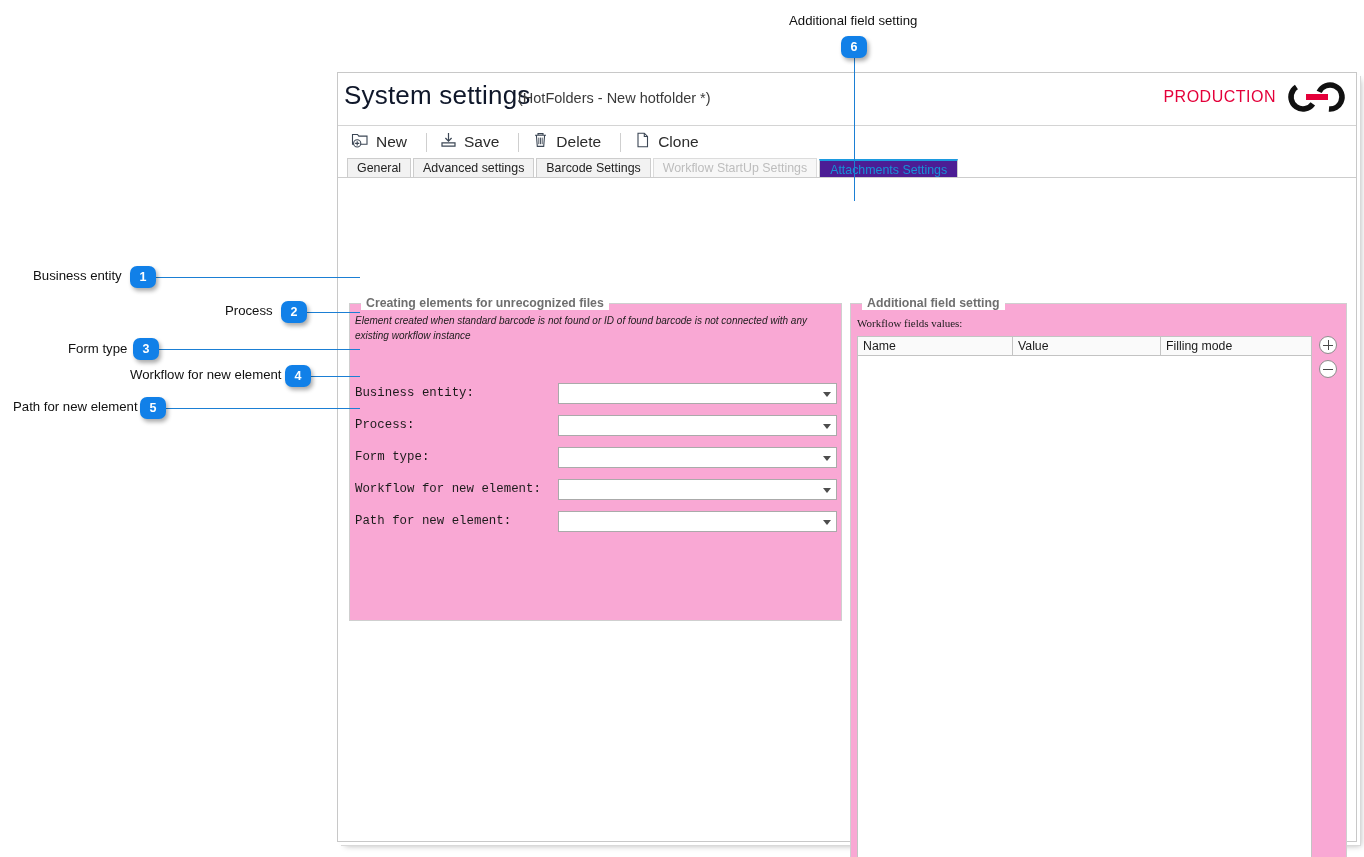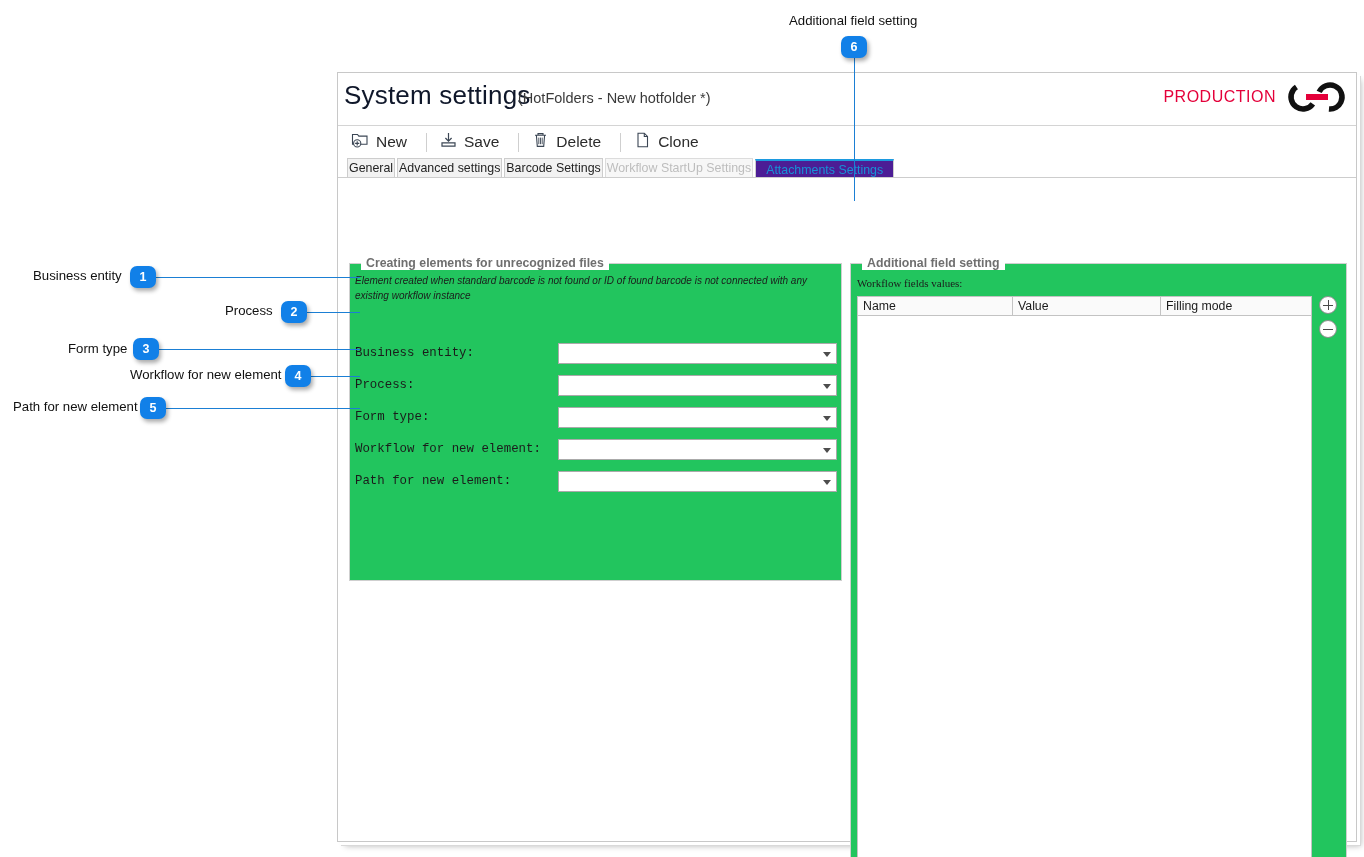--- a/index.html
+++ b/index.html
@@ -56,38 +56,38 @@
   }
   .tb-sep { width:1px; height:19px; background:#cfcfcf; margin:0 2px; }
 
   
   #tabstrip {
     position:absolute; left:9px; top:85px; height:20px;
     display:flex; align-items:flex-end;
   }
   .tab {
     height:20px; line-height:19px;
-    padding:0 1px; margin-right:2px;
+    padding:0 9px; margin-right:2px;
     font-size:12.4px; color:#232323;
     background:#f2f2f2; border:1px solid #cdcdcd; border-bottom:none;
     cursor:pointer; white-space:nowrap;
   }
   .tab.disabled { color:#bdbdbd; background:#f7f7f7; border-color:#dcdcdc; }
   .tab.active {
     background:#4c1d95; color:#1791d6; border:1px solid #cdcdcd;
     border-top:2px solid #1c9ae0; border-bottom:1px solid #ffffff;
     margin-bottom:-1px; padding:0 10px;
   }
   #tabline { position:absolute; left:0; right:0; top:104px; height:1px; background:#cdcdcd; }
 
   
   #content { position:absolute; left:0; top:105px; right:0; bottom:0; background:#fff; }
 
   .groupbox {
-    position:absolute; border:1px solid #cfcfcf; background:#22c55e;
+    position:absolute; border:1px solid #cfcfcf; background:#f9a8d4;margin-top:40px;
   }
   .gb-title {
     position:absolute; top:-8px; left:11px; padding:0 5px;
     background:#fff; font-size:12.3px; font-weight:bold; color:#6f6f6f;
     white-space:nowrap;
   }
 
   #gb-left  { left:11px; top:85px; width:493px; height:318px; }
   #gb-right { left:512px; top:85px; width:497px; height:655px; }
 

